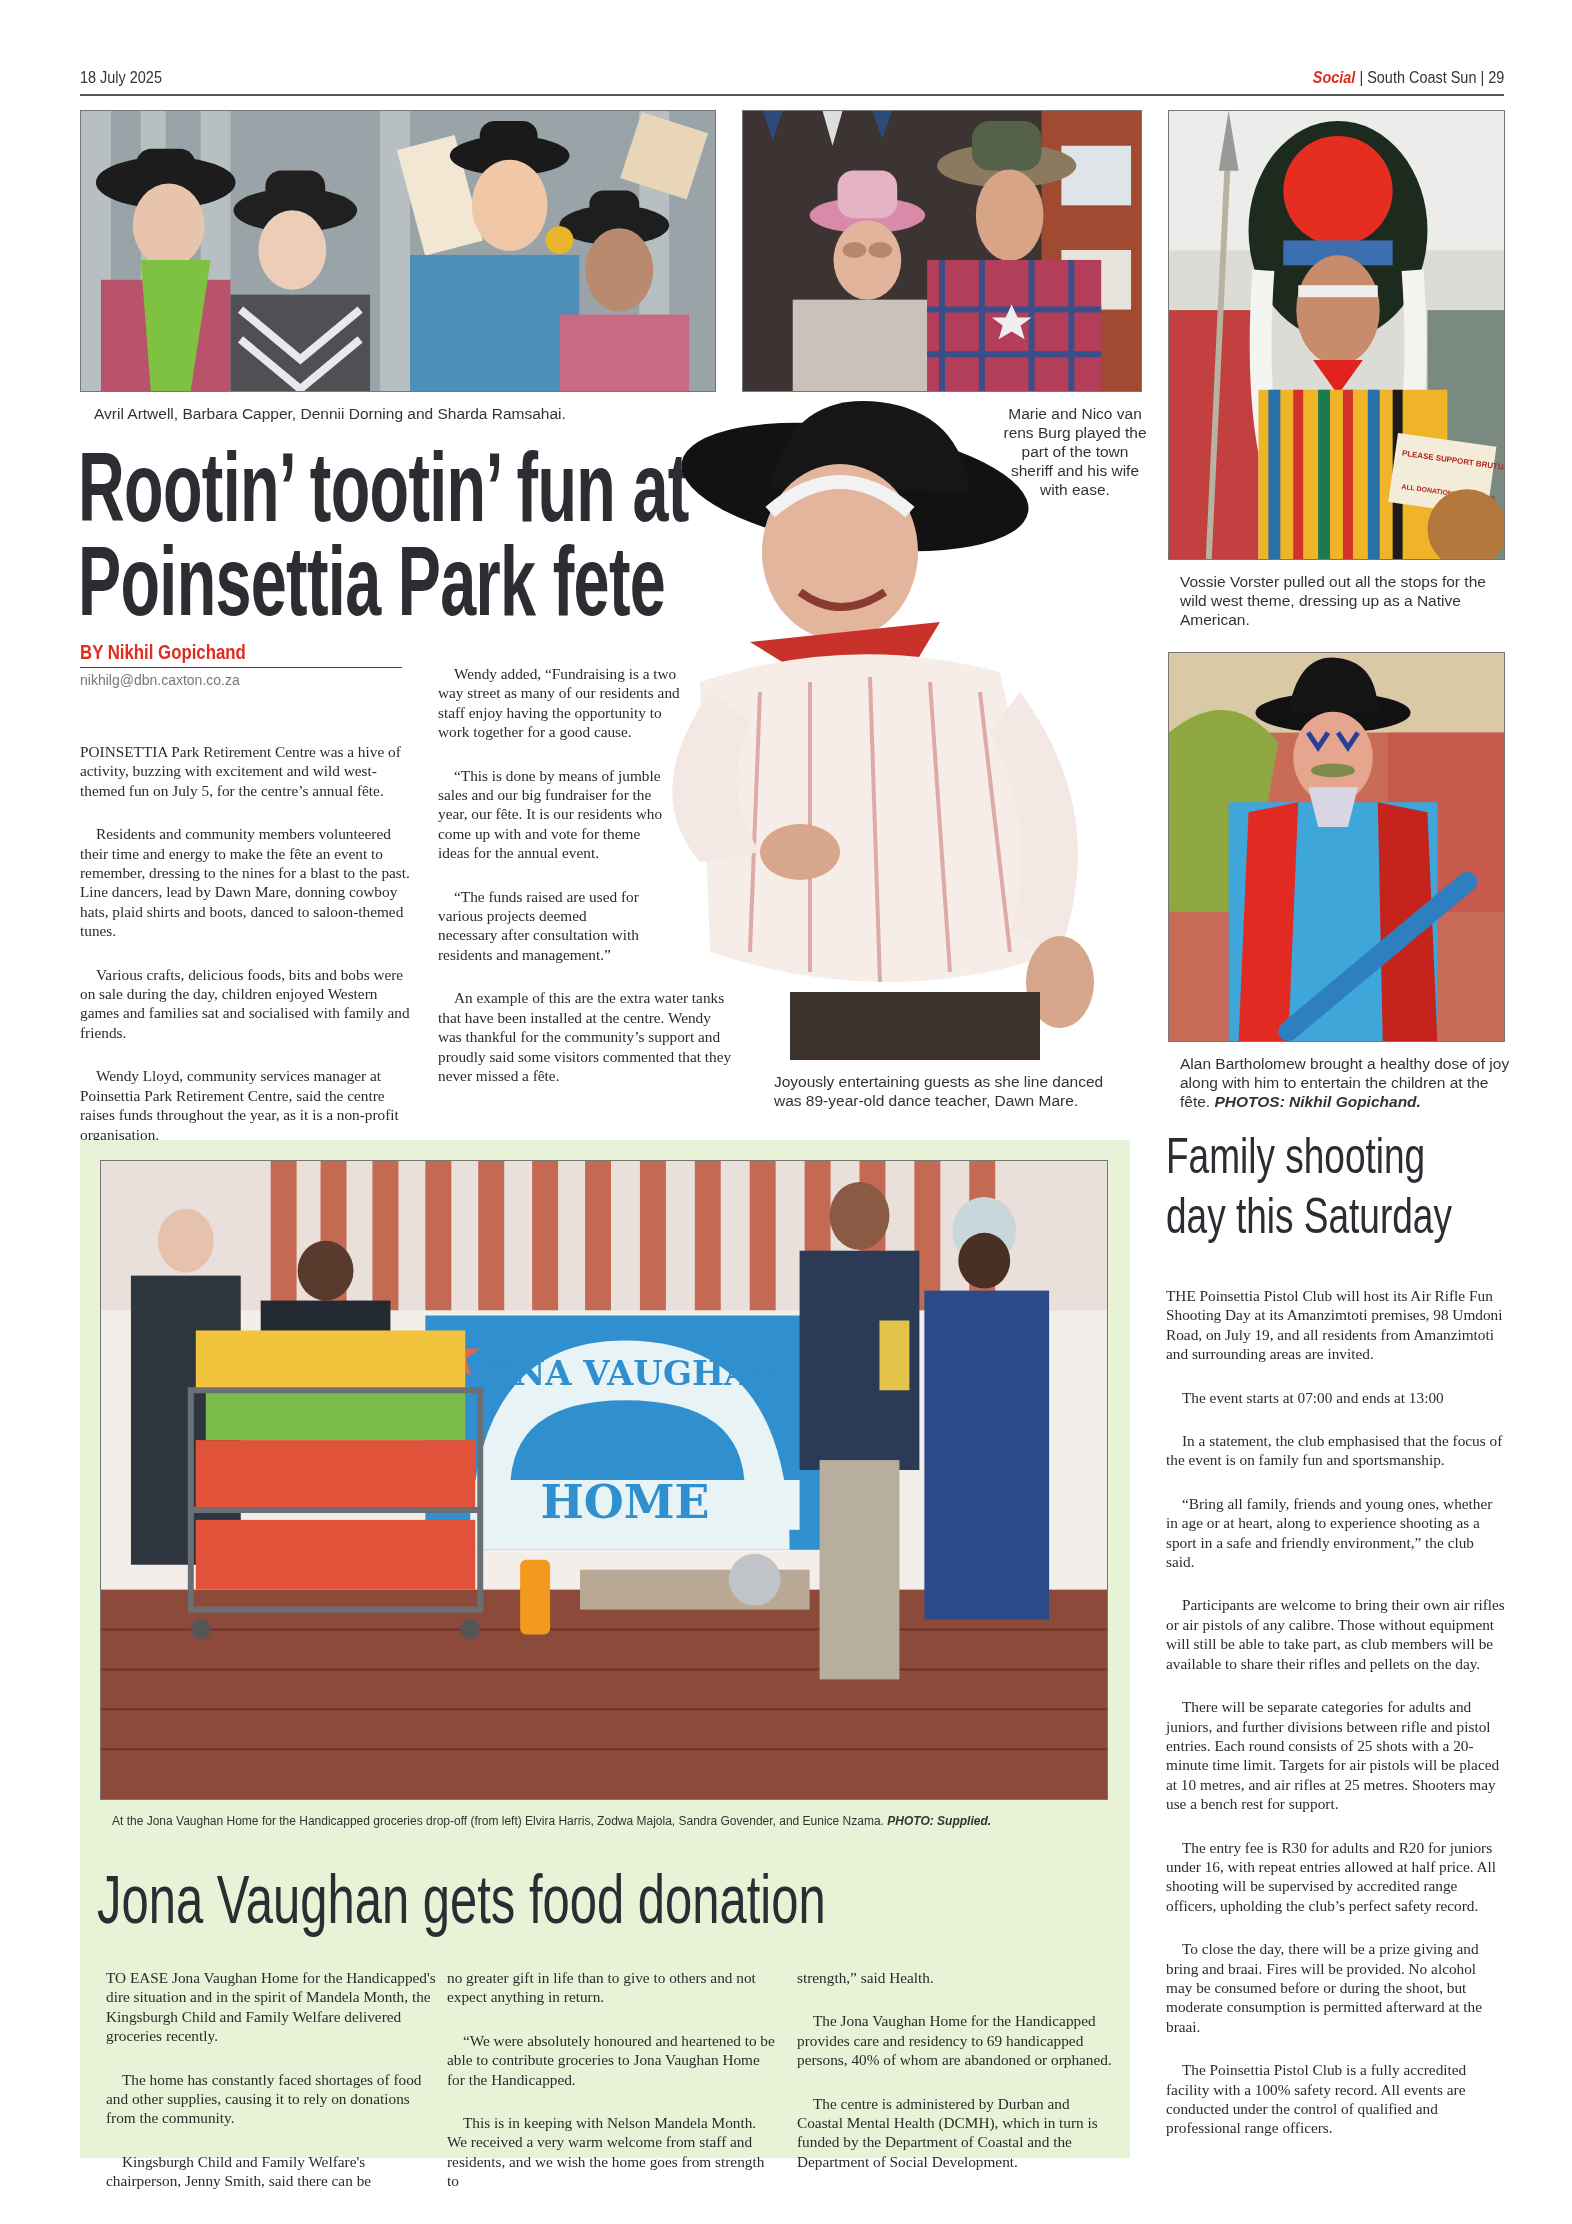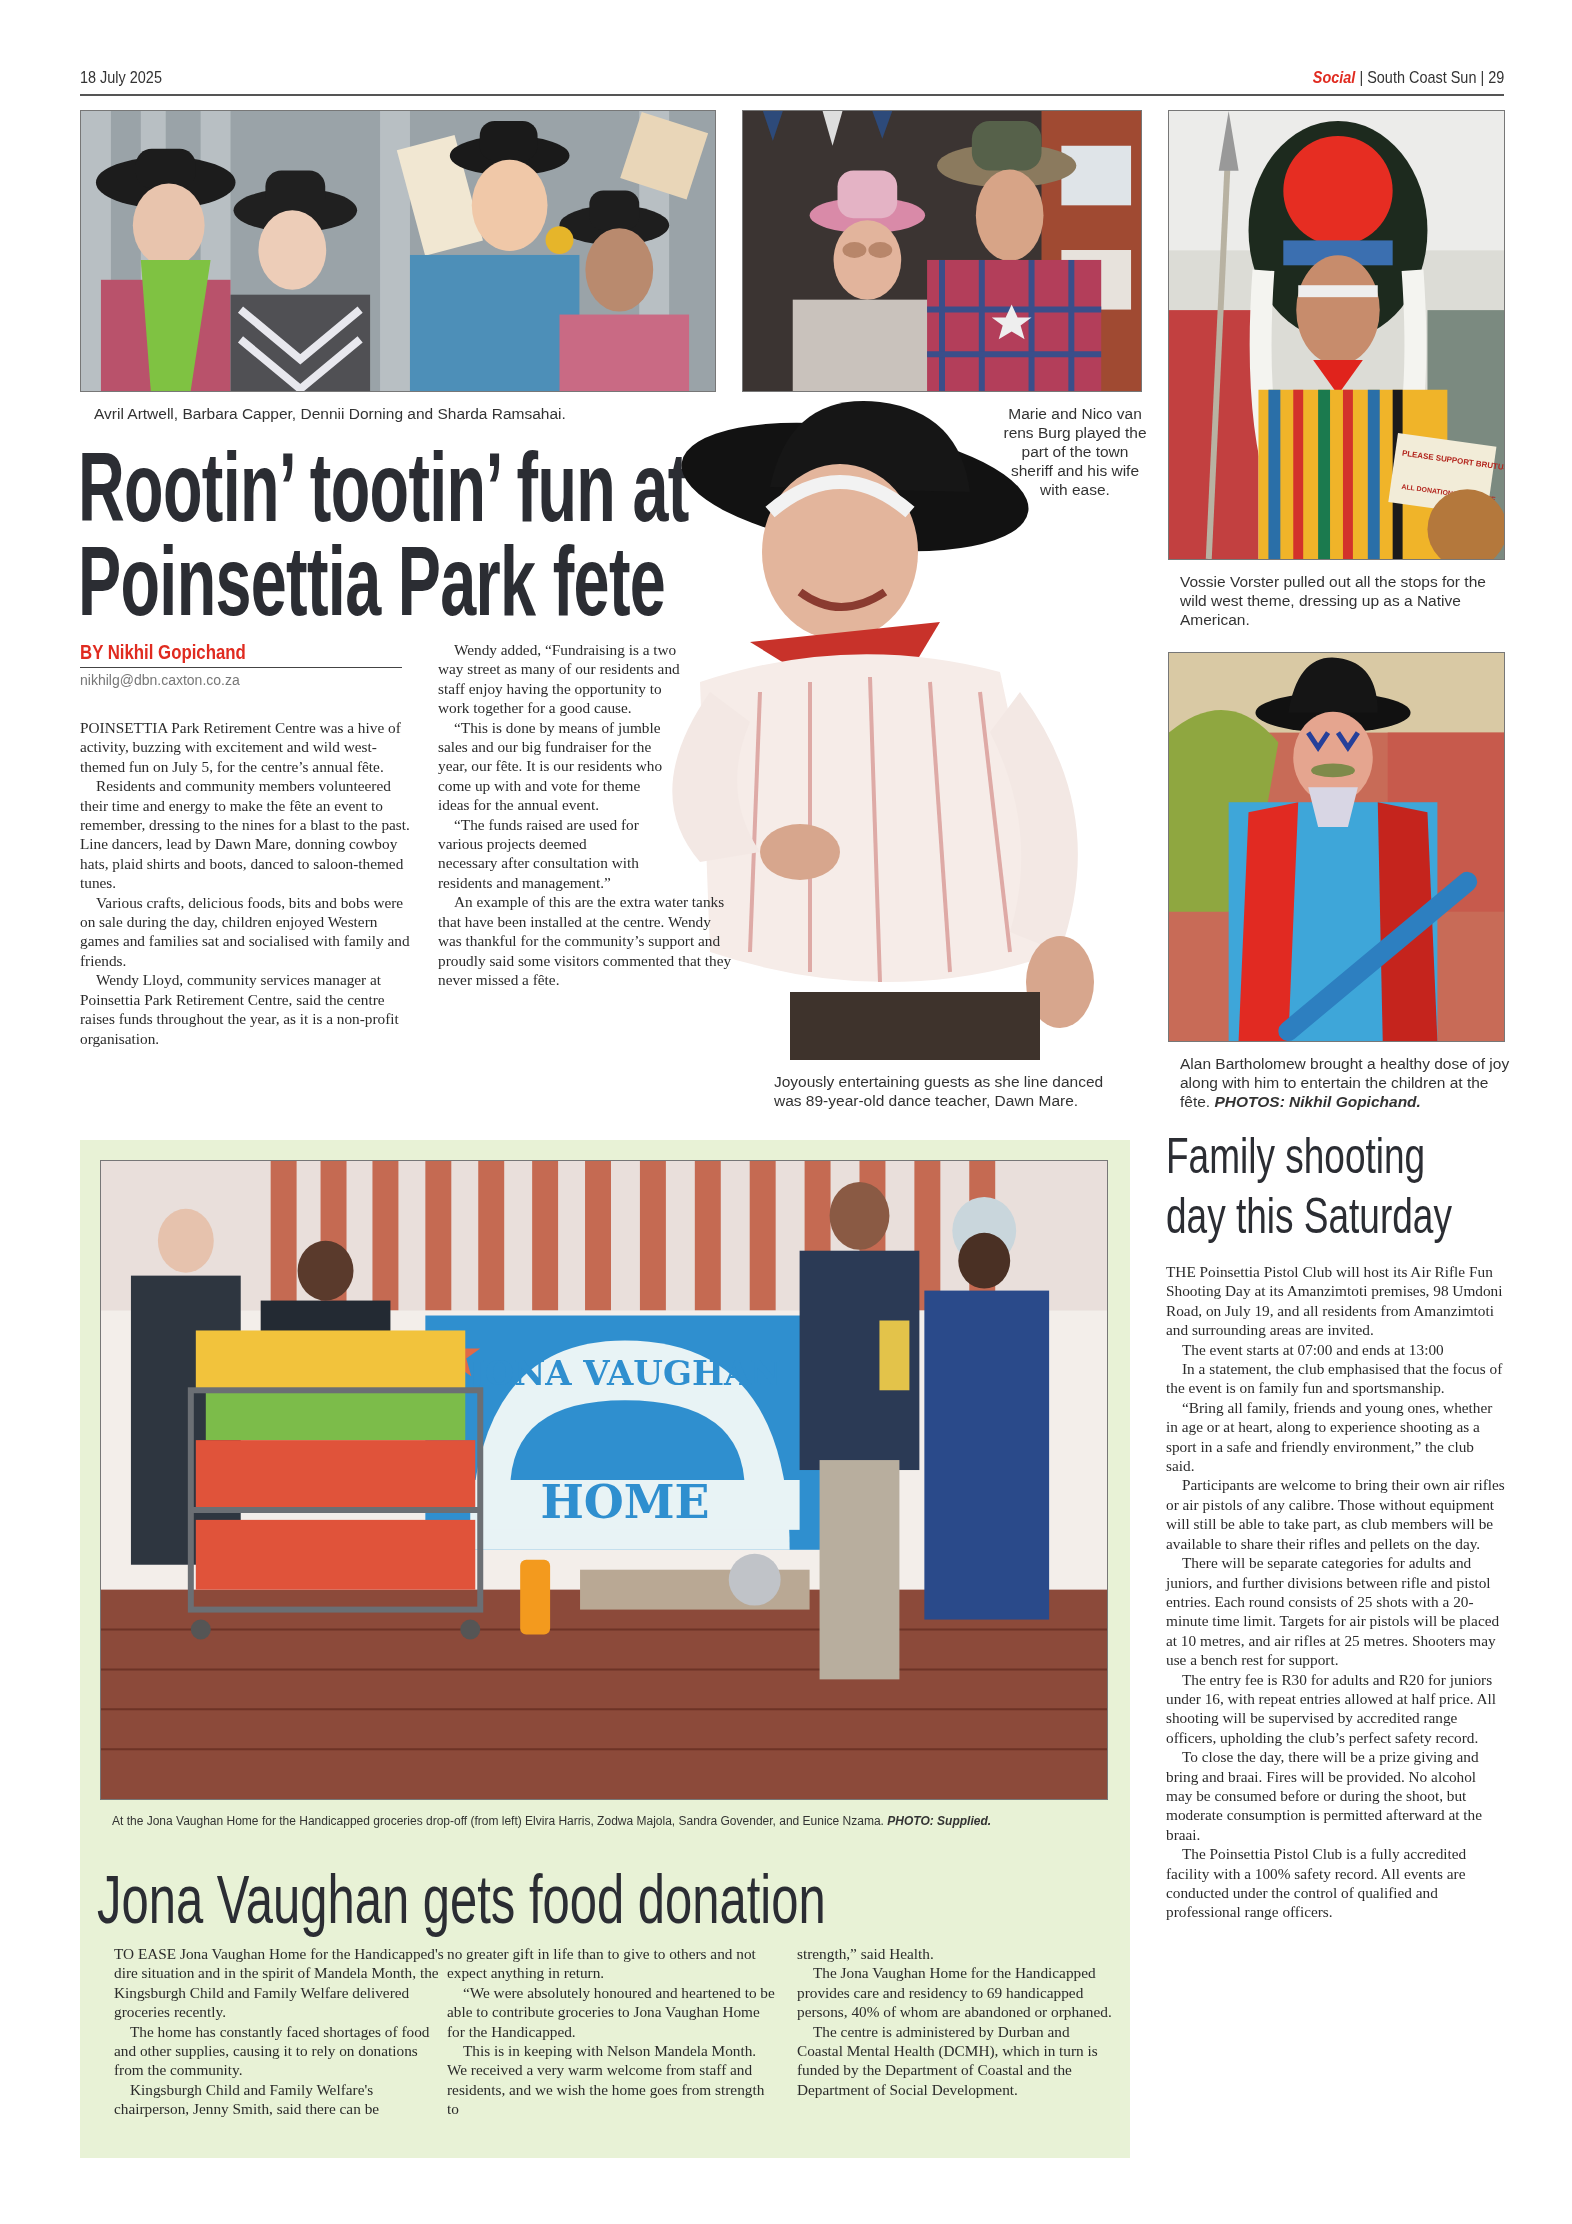--- a/index.html
+++ b/index.html
@@ -21,21 +21,21 @@
   .caption { font-family: "Liberation Sans", sans-serif; font-size: 15.5px; line-height: 19px; color: #333; margin-left: 12px; }
   .caption .credit { font-weight: bold; font-style: italic; }
 
   
   .headline { left: 78px; top: 440px; font-family: "Liberation Sans", sans-serif; font-weight: bold; font-size: 98px; line-height: 94px; color: #2b2d33; transform: scaleX(0.66); transform-origin: left top; white-space: nowrap; letter-spacing: -1px; }
   .byline { left: 80px; top: 640px; font-family: "Liberation Sans", sans-serif; font-weight: bold; font-size: 21px; color: #e02b20; transform: scaleX(0.8); transform-origin: left top; white-space: nowrap; }
   .byline-rule { left: 80px; top: 667px; width: 322px; height: 1px; background: #444; }
   .email { left: 80px; top: 672px; font-family: "Liberation Sans", sans-serif; font-size: 14px; color: #777; }
 
   .body-text { font-size: 15.3px; line-height: 19.4px; color: #2b2b2b; }
-  .body-text p { text-indent: 0; }
+  .body-text p { text-indent: 0; margin-top: 24px; }
   .body-text p + p { text-indent: 16px; }
   .body-text .ind { text-indent: 16px; }
 
   
   .green-box { left: 80px; top: 1140px; width: 1050px; height: 1018px; background: #e8f2d6; }
   .jv-headline { left: 97px; top: 1862px; font-family: "Liberation Sans", sans-serif; font-size: 68px; line-height: 74px; color: #2b2d33; transform: scaleX(0.72); transform-origin: left top; white-space: nowrap; font-weight: normal; }
 
   .fs-headline { left: 1166px; top: 1126px; font-family: "Liberation Sans", sans-serif; font-size: 50px; line-height: 60px; color: #2b2d33; transform: scaleX(0.74); transform-origin: left top; white-space: nowrap; }
 </style>
 </head>
@@ -304,21 +304,21 @@
     <rect x="420" y="400" width="30" height="75" rx="6" fill="#f39a1e"></rect>
     <circle cx="655" cy="420" r="26" fill="#c0c3c8"></circle>
   </svg>
 </div>
 <div class="abs caption" style="left:100px;top:1812px;width:1010px;font-size:12px;">
   <span>At the Jona Vaughan Home for the Handicapped groceries drop-off (from left) Elvira Harris, Zodwa Majola, Sandra Govender, and Eunice Nzama.</span>
   <span class="credit">PHOTO: Supplied.</span>
 </div>
 <div class="abs jv-headline">Jona Vaughan gets food donation</div>
 
-<div class="abs body-text" style="left:114px;top:1944px;width:330px;">
+<div class="abs body-text" style="left:106px;top:1944px;width:330px;">
   <p>TO EASE Jona Vaughan Home for the Handicapped's dire situation and in the spirit of Mandela Month, the Kingsburgh Child and Family Welfare delivered groceries recently.</p>
   <p>The home has constantly faced shortages of food and other supplies, causing it to rely on donations from the community.</p>
   <p>Kingsburgh Child and Family Welfare's chairperson, Jenny Smith, said there can be</p>
 </div>
 <div class="abs body-text" style="left:447px;top:1944px;width:332px;">
   <p>no greater gift in life than to give to others and not expect anything in return.</p>
   <p>“We were absolutely honoured and heartened to be able to contribute groceries to Jona Vaughan Home for the Handicapped.</p>
   <p>This is in keeping with Nelson Mandela Month. We received a very warm welcome from staff and residents, and we wish the home goes from strength to</p>
 </div>
 <div class="abs body-text" style="left:797px;top:1944px;width:316px;">

